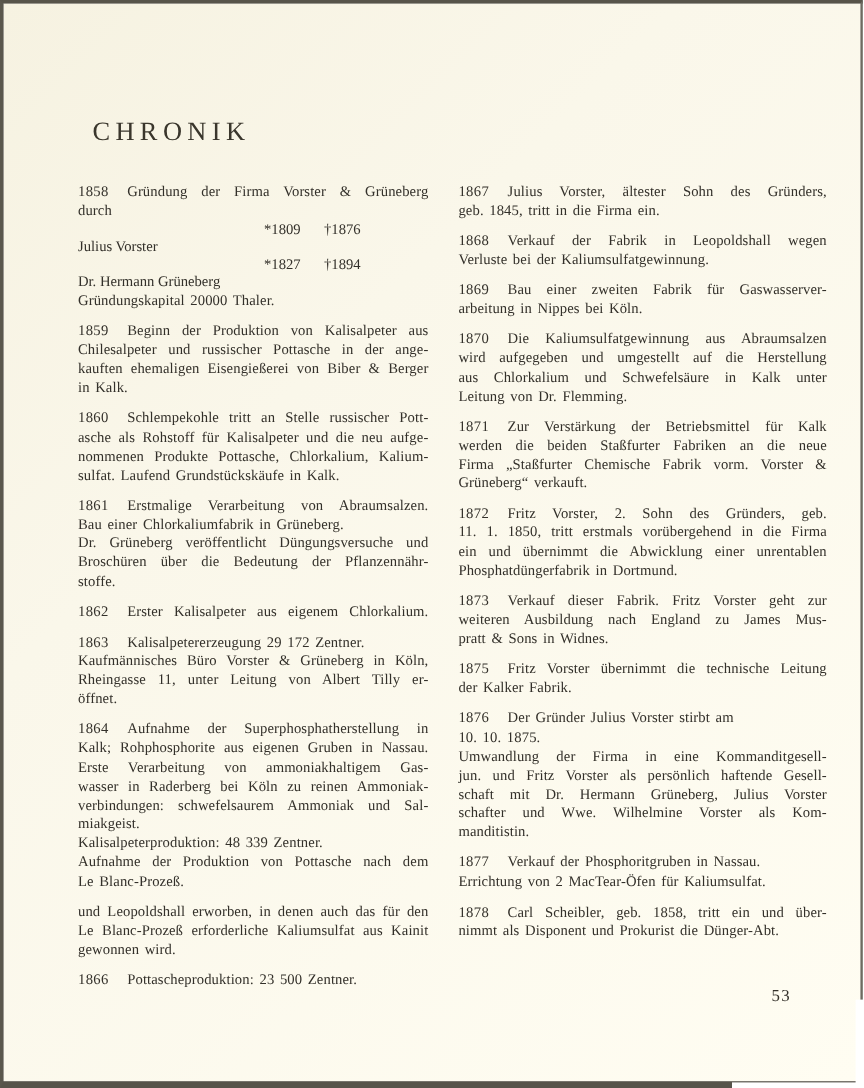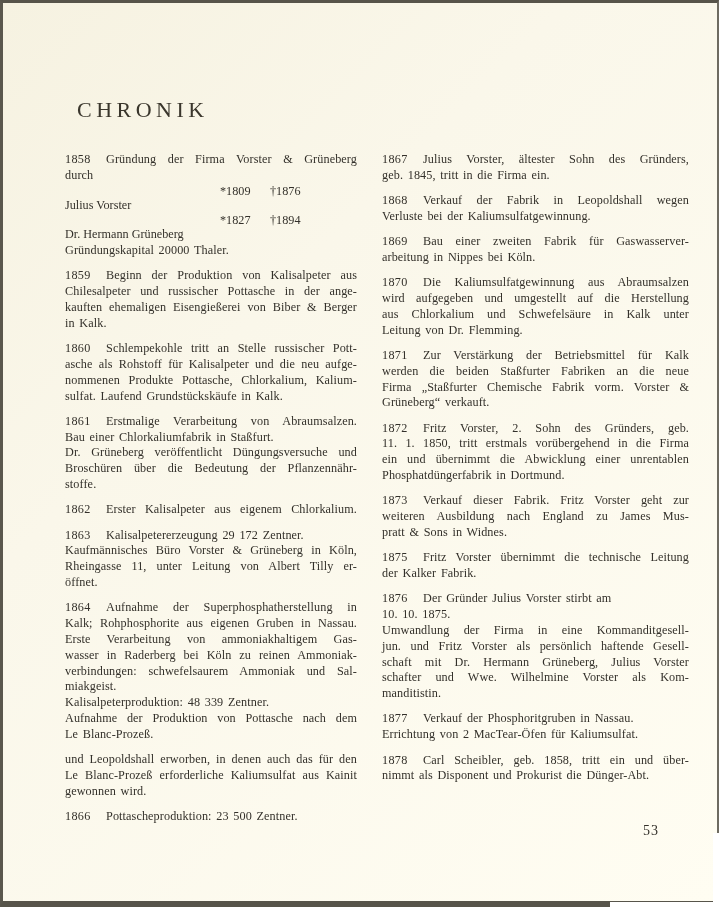--- a/index.html
+++ b/index.html
@@ -110,21 +110,21 @@
         <div class="line s">in Kalk.</div>
       </div>
       <div class="entry">
         <div class="line j"><span class="year">1860</span>Schlempekohle tritt an Stelle russischer Pott-</div>
         <div class="line j">asche als Rohstoff für Kalisalpeter und die neu aufge-</div>
         <div class="line j">nommenen Produkte Pottasche, Chlorkalium, Kalium-</div>
         <div class="line s">sulfat. Laufend Grundstückskäufe in Kalk.</div>
       </div>
       <div class="entry">
         <div class="line j"><span class="year">1861</span>Erstmalige Verarbeitung von Abraumsalzen.</div>
-        <div class="line s">Bau einer Chlorkaliumfabrik in Staßfurt.</div>
+        <div class="line s">Bau einer Chlorkaliumfabrik in Grüneberg.</div>
         <div class="line j">Dr. Grüneberg veröffentlicht Düngungsversuche und</div>
         <div class="line j">Broschüren über die Bedeutung der Pflanzennähr-</div>
         <div class="line s">stoffe.</div>
       </div>
       <div class="entry">
         <div class="line j"><span class="year">1862</span>Erster Kalisalpeter aus eigenem Chlorkalium.</div>
       </div>
       <div class="entry">
         <div class="line s"><span class="year">1863</span>Kalisalpetererzeugung 29 172 Zentner.</div>
         <div class="line j">Kaufmännisches Büro Vorster &amp; Grüneberg in Köln,</div>

